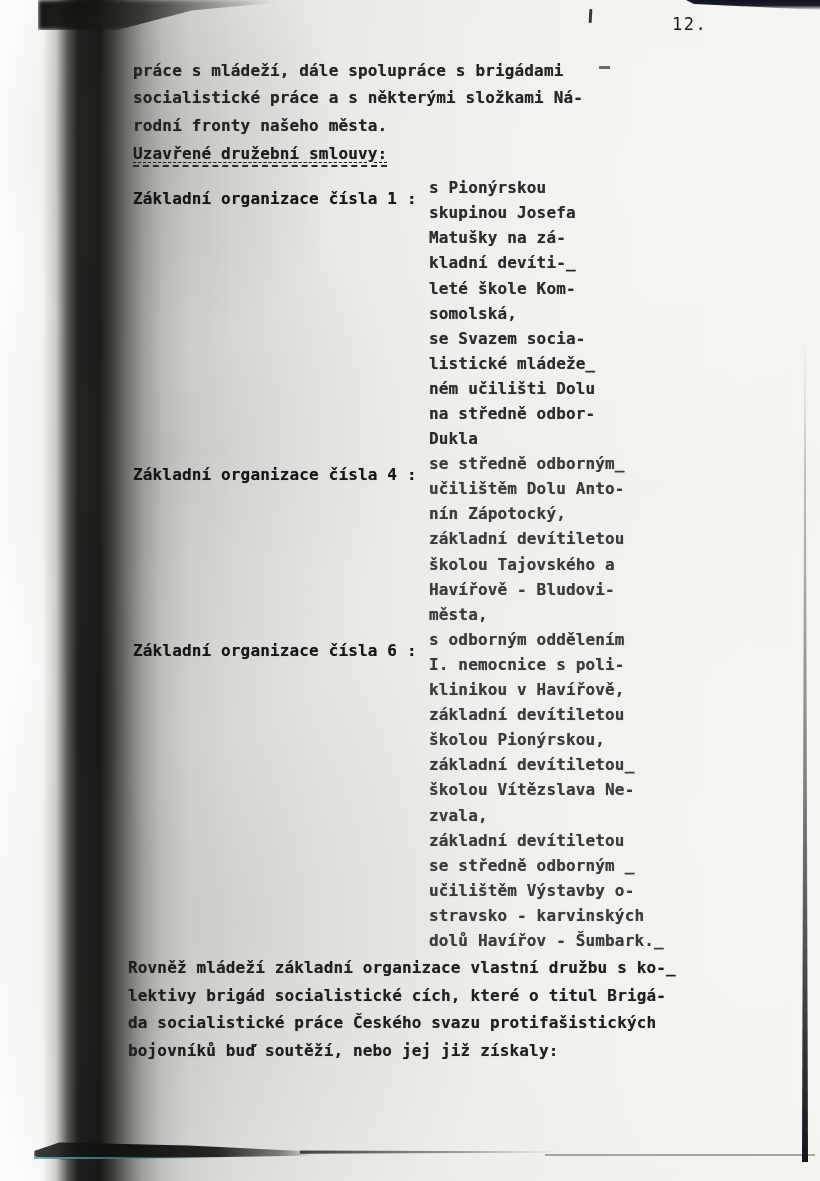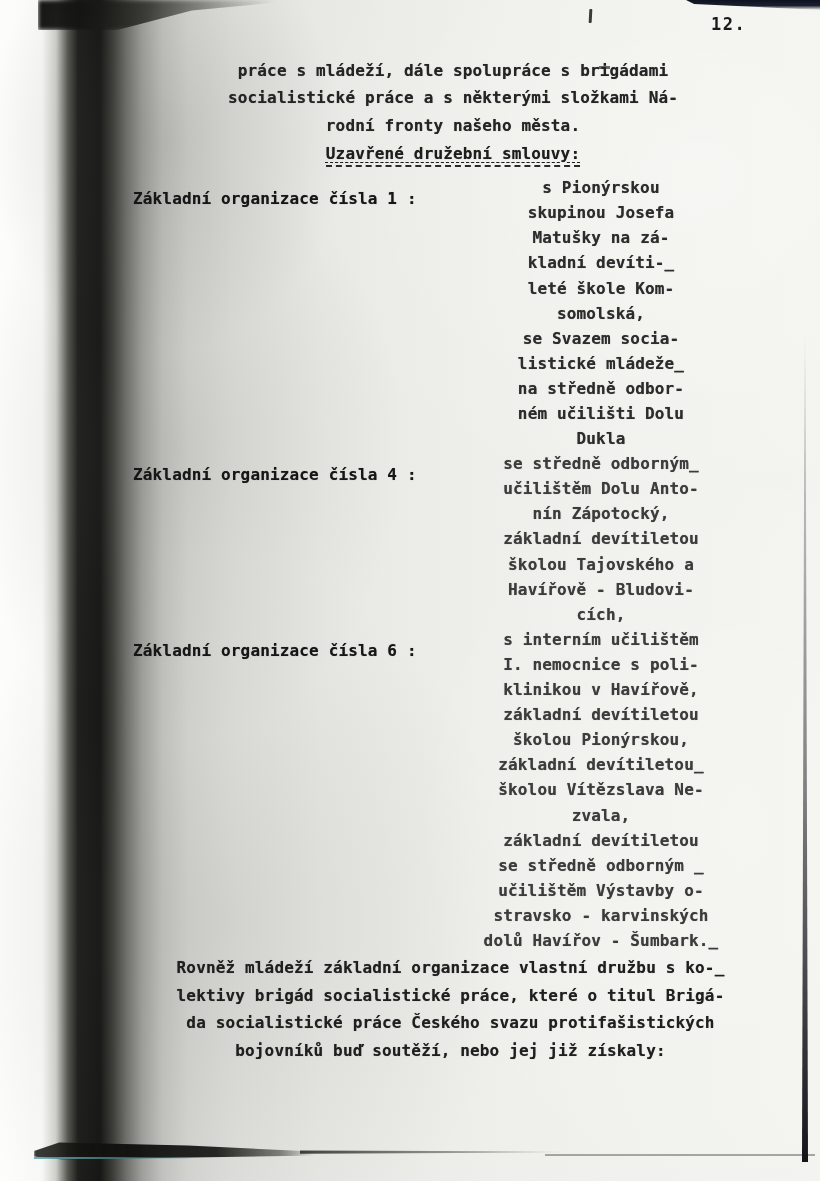--- a/index.html
+++ b/index.html
@@ -61,28 +61,27 @@
   }
   .tick{
     position:absolute;left:589px;top:9px;width:2.5px;height:14px;z-index:2;
     background:#3a3a3a;transform:rotate(3deg);border-radius:1px;
   }
   .stray-dash{
     position:absolute;left:599px;top:66px;width:11px;height:2.5px;z-index:2;
     background:rgba(60,60,60,0.75);
   }
   .page-number{
-    position:absolute;left:711px;top:14px;z-index:2;
-    font-size:17px;font-weight:bold;color:#1a1a1a;letter-spacing:1.5px;
+    position:absolute;left:672px;top:14px;z-index:2;
+    font-size:17px;font-weight:normal;color:#1a1a1a;letter-spacing:1.5px;
   }
   .content{
     position:absolute;left:133px;top:61px;width:640px;z-index:2;
     font-size:16px;font-weight:bold;color:#242424;letter-spacing:0.15px;
     text-shadow:0 0 0.7px rgba(25,25,25,0.55);
-    text-align:center;
   }
   .line{height:27.4px;white-space:pre;}
   .heading-row{height:31px;margin-top:1px;}
   .heading{
     color:#1d1d1d;
     border-bottom:2px dashed #2a2a2a;padding-bottom:2px;
     text-decoration:underline dashed 1px;text-underline-offset:3px;
   }
   .rows{margin-top:3px;}
   .rows .line{height:25.1px;}
@@ -124,56 +123,56 @@
           <span class="row-label">Základní organizace čísla 1 :</span>
           <div class="row-values">
             <div class="line">s Pionýrskou</div>
             <div class="line">skupinou Josefa</div>
             <div class="line">Matušky na zá-</div>
             <div class="line">kladní devíti-_</div>
             <div class="line">leté škole Kom-</div>
             <div class="line">somolská,</div>
             <div class="line">se Svazem socia-</div>
             <div class="line">listické mládeže_</div>
+            <div class="line">ném učilišti Dolu</div>
             <div class="line">na středně odbor-</div>
-            <div class="line">ném učilišti Dolu</div>
             <div class="line">Dukla</div>
           </div>
         </div>
         <div class="row">
           <span class="row-label">Základní organizace čísla 4 :</span>
           <div class="row-values">
             <div class="line">se středně odborným_</div>
             <div class="line">učilištěm Dolu Anto-</div>
             <div class="line">nín Zápotocký,</div>
             <div class="line">základní devítiletou</div>
             <div class="line">školou Tajovského a</div>
             <div class="line">Havířově - Bludovi-</div>
-            <div class="line">cích,</div>
+            <div class="line">města,</div>
           </div>
         </div>
         <div class="row">
           <span class="row-label">Základní organizace čísla 6 :</span>
           <div class="row-values">
-            <div class="line">s interním učilištěm</div>
+            <div class="line">s odborným oddělením</div>
             <div class="line">I. nemocnice s poli-</div>
             <div class="line">klinikou v Havířově,</div>
             <div class="line">základní devítiletou</div>
             <div class="line">školou Pionýrskou,</div>
             <div class="line">základní devítiletou_</div>
             <div class="line">školou Vítězslava Ne-</div>
             <div class="line">zvala,</div>
             <div class="line">základní devítiletou</div>
             <div class="line">se středně odborným _</div>
             <div class="line">učilištěm Výstavby o-</div>
             <div class="line">stravsko - karvinských</div>
             <div class="line">dolů Havířov - Šumbark._</div>
           </div>
         </div>
       </div>
     <div class="para closing" id="closing-lines">
         <div class="line">Rovněž mládeží základní organizace vlastní družbu s ko-_</div>
-        <div class="line">lektivy brigád socialistické práce, které o titul Brigá-</div>
+        <div class="line">lektivy brigád socialistické cích, které o titul Brigá-</div>
         <div class="line">da socialistické práce Českého svazu protifašistických</div>
         <div class="line">bojovníků buď soutěží, nebo jej již získaly:</div>
       </div>
   </div>
 </div>
 
 </body></html>

